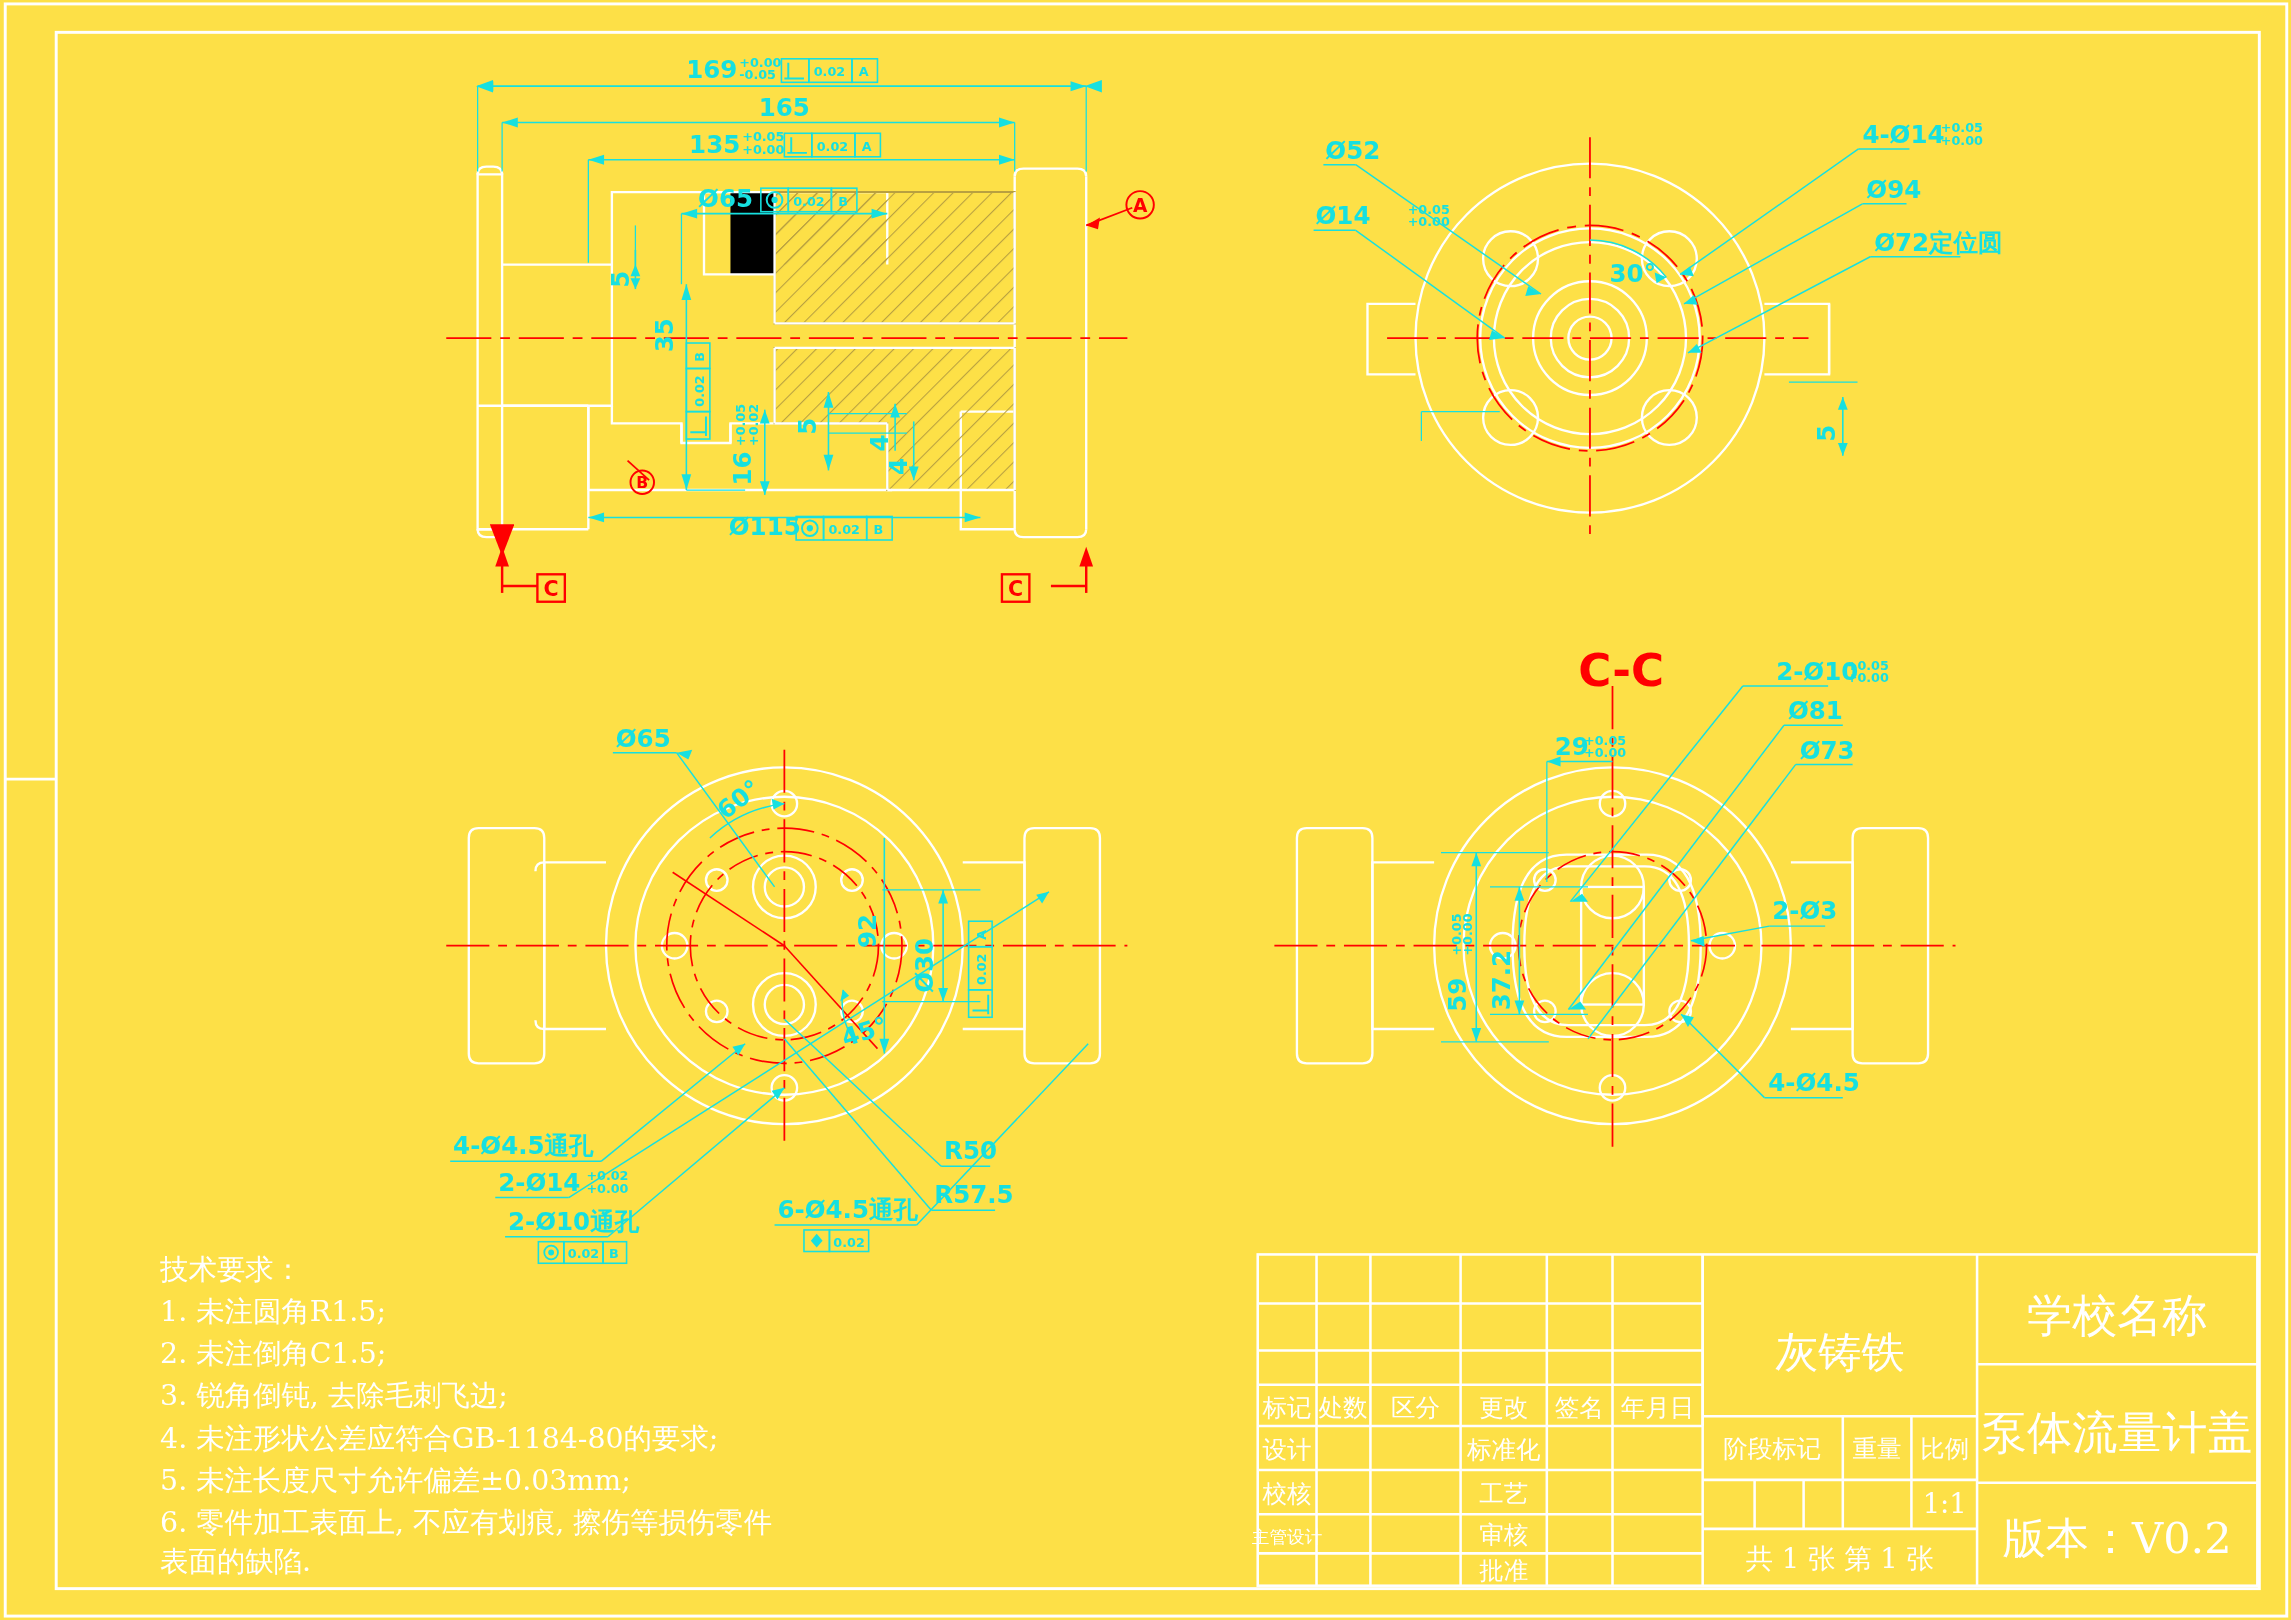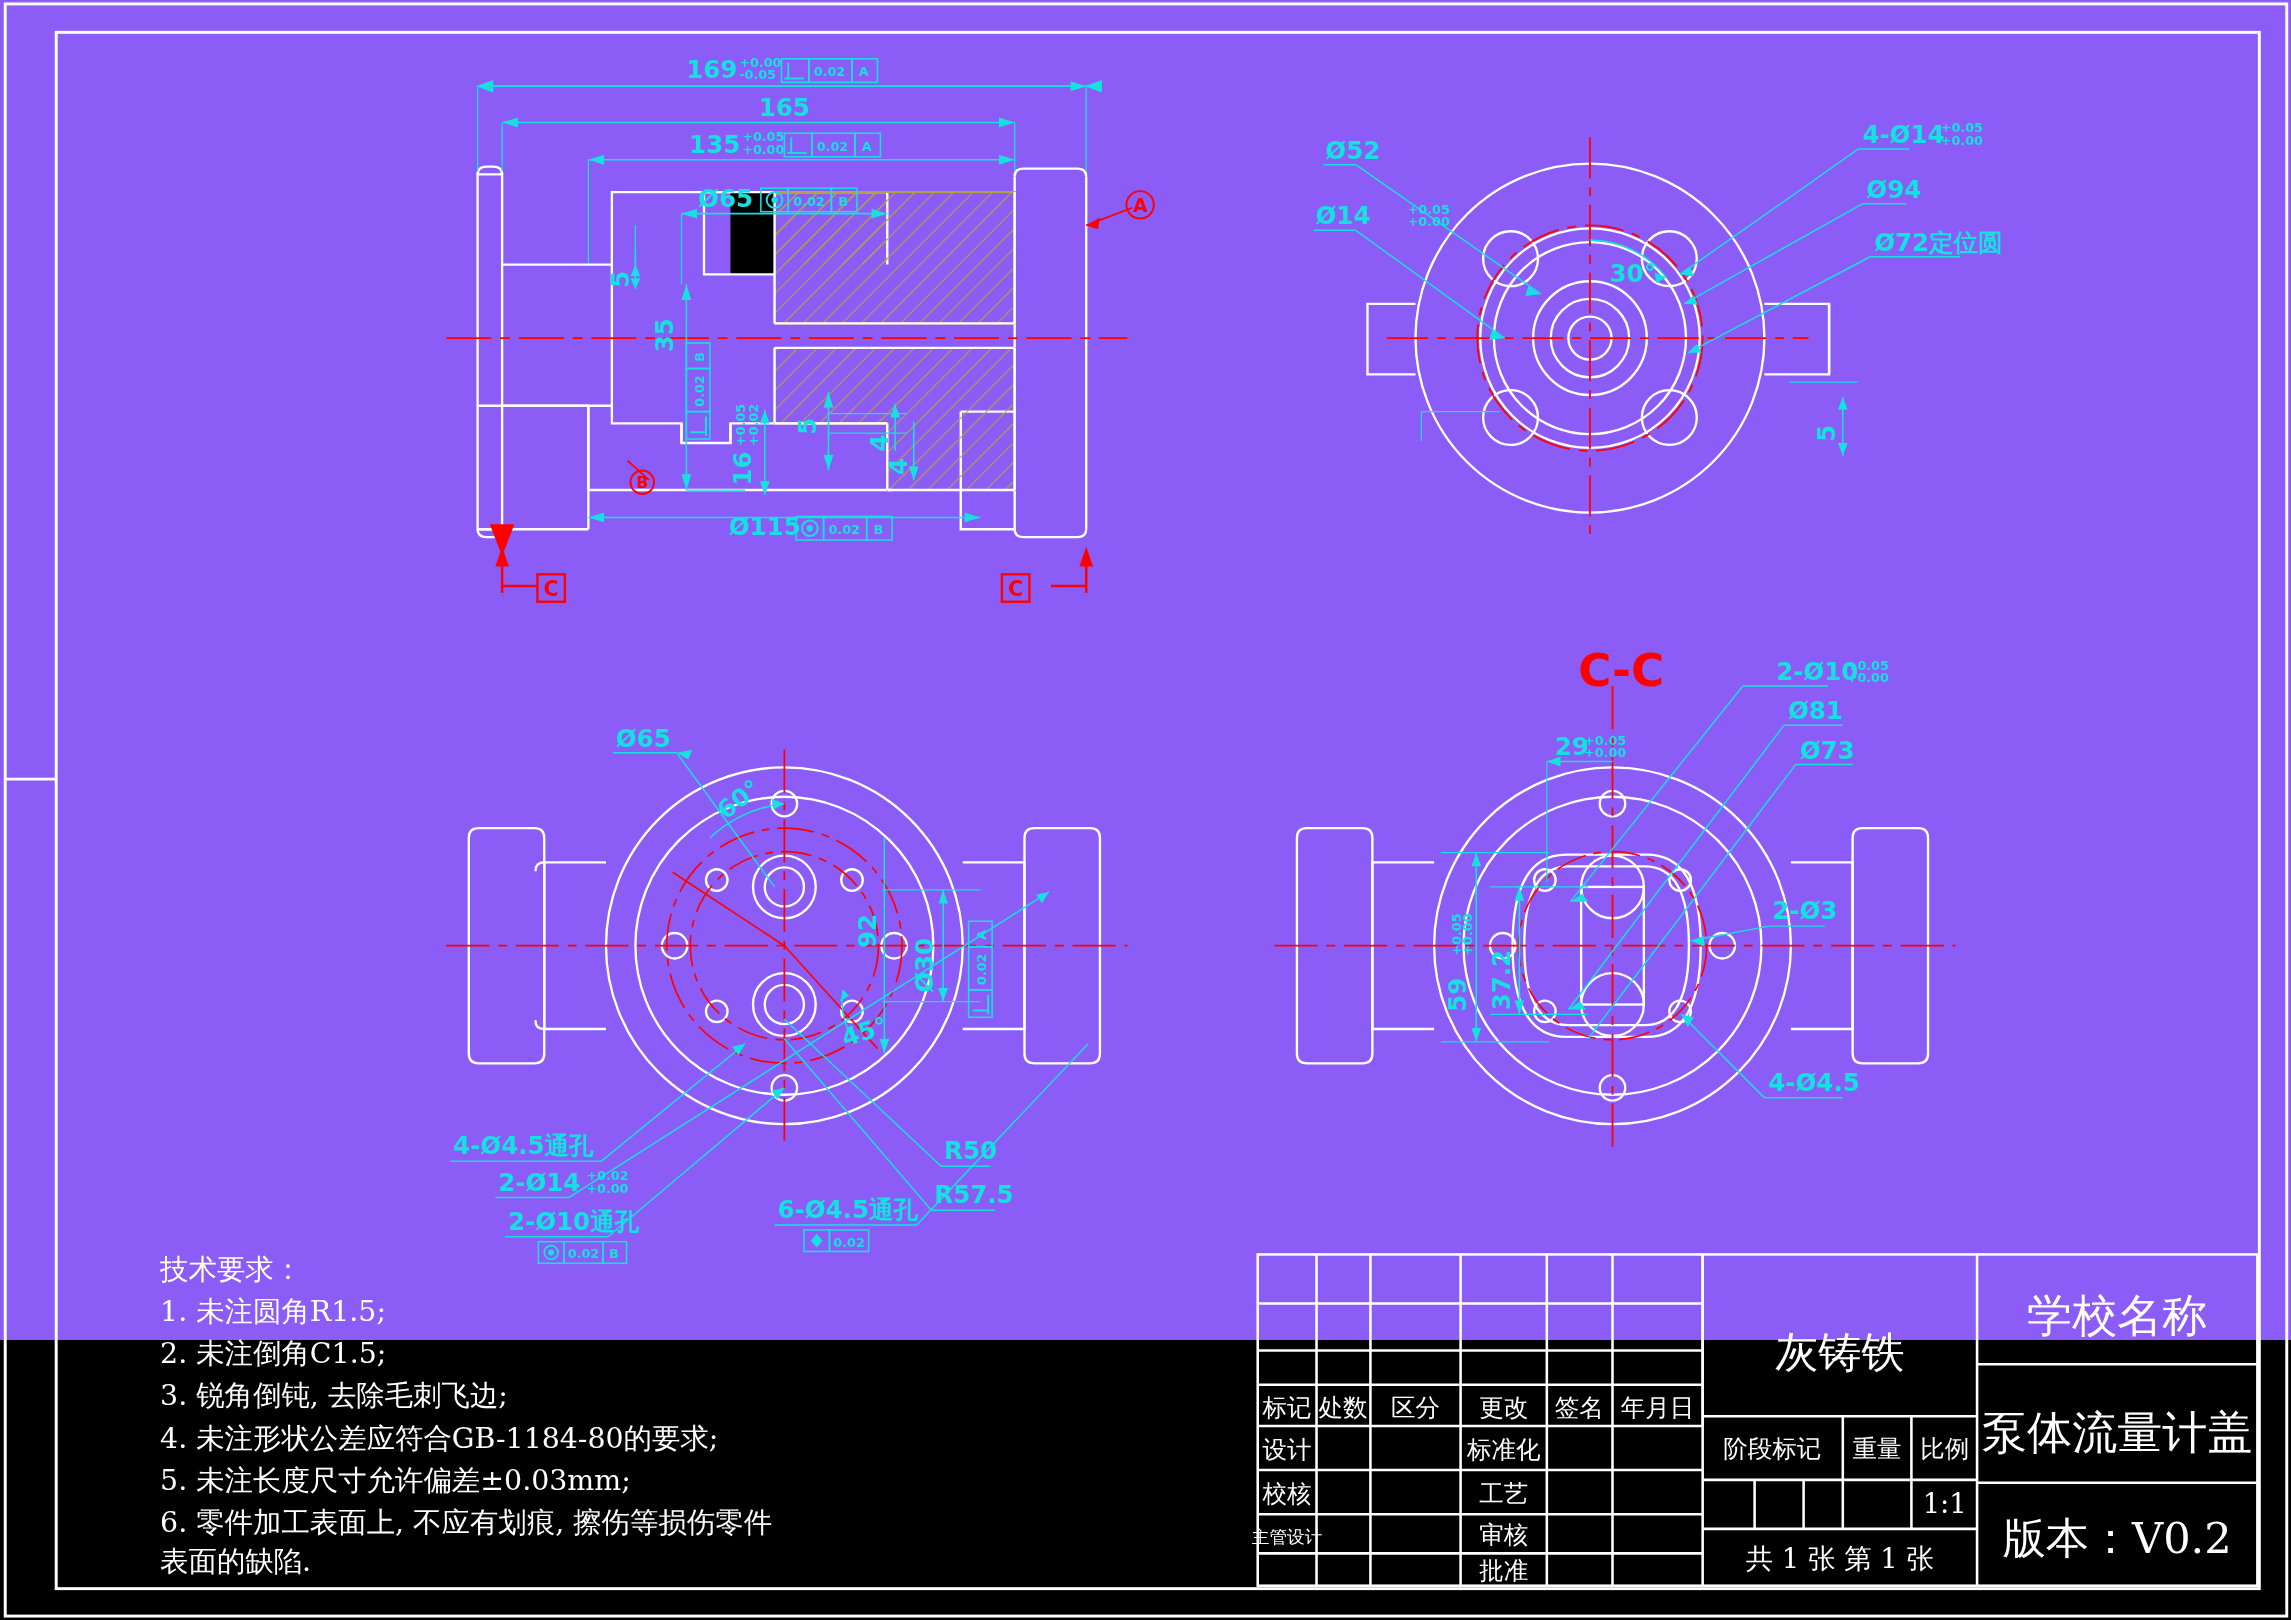--- a/index.html
+++ b/index.html
@@ -1,19 +1,19 @@
 <!DOCTYPE html>
 <html><head>
 <meta charset="utf-8">
 <title>CAD Drawing</title>
 <style>
   html,body{margin:0;padding:0;background:#000;}
   body{width:2292px;height:1620px;position:relative;overflow:hidden;
        font-family:"Liberation Sans","DejaVu Sans",sans-serif;}
-  #sheet{position:absolute;left:0;top:0;width:2292px;height:1340px;background:#8b5cf6;}
+  #sheet{position:absolute;left:0;top:0;width:2292px;height:1620px;background:#fde047;}
   svg{position:absolute;left:0;top:0;}
   .dimtxt{fill:#16e0e0;font-size:25px;font-weight:bold;
           font-family:"DejaVu Sans",sans-serif;}
   .dimtxt-sm{fill:#16e0e0;font-size:13px;font-weight:bold;
           font-family:"DejaVu Sans",sans-serif;}
   .tbtxt{fill:#ffffff;font-family:"DejaVu Serif","Liberation Serif",serif;}
   .redtxt{fill:#ff0000;font-family:"DejaVu Sans",sans-serif;font-weight:bold;}
   .notetxt{fill:#ffffff;font-size:29px;
            font-family:"DejaVu Serif","Liberation Serif",serif;}
 </style>

